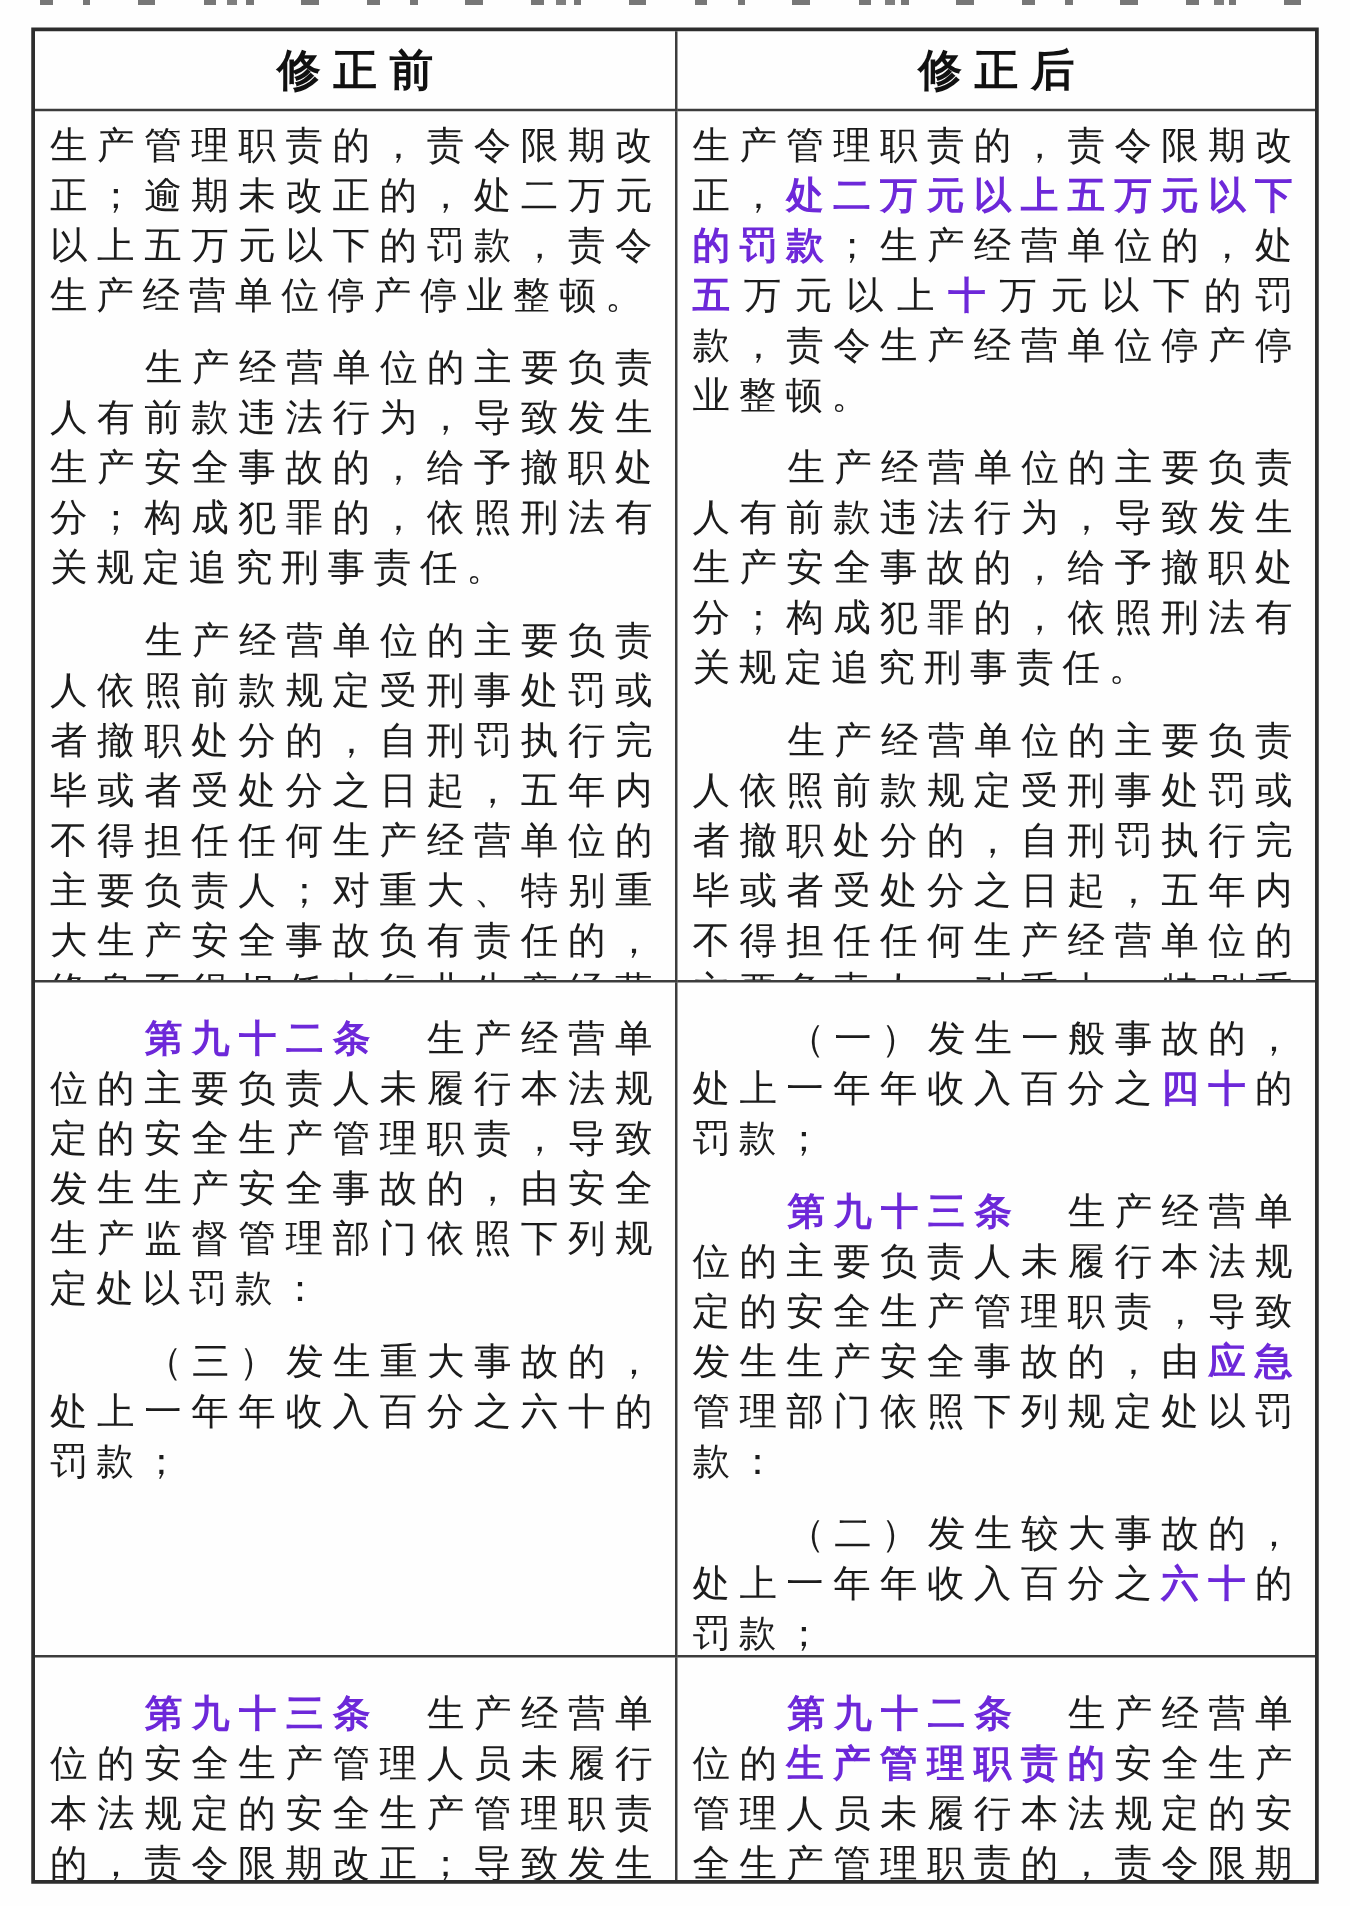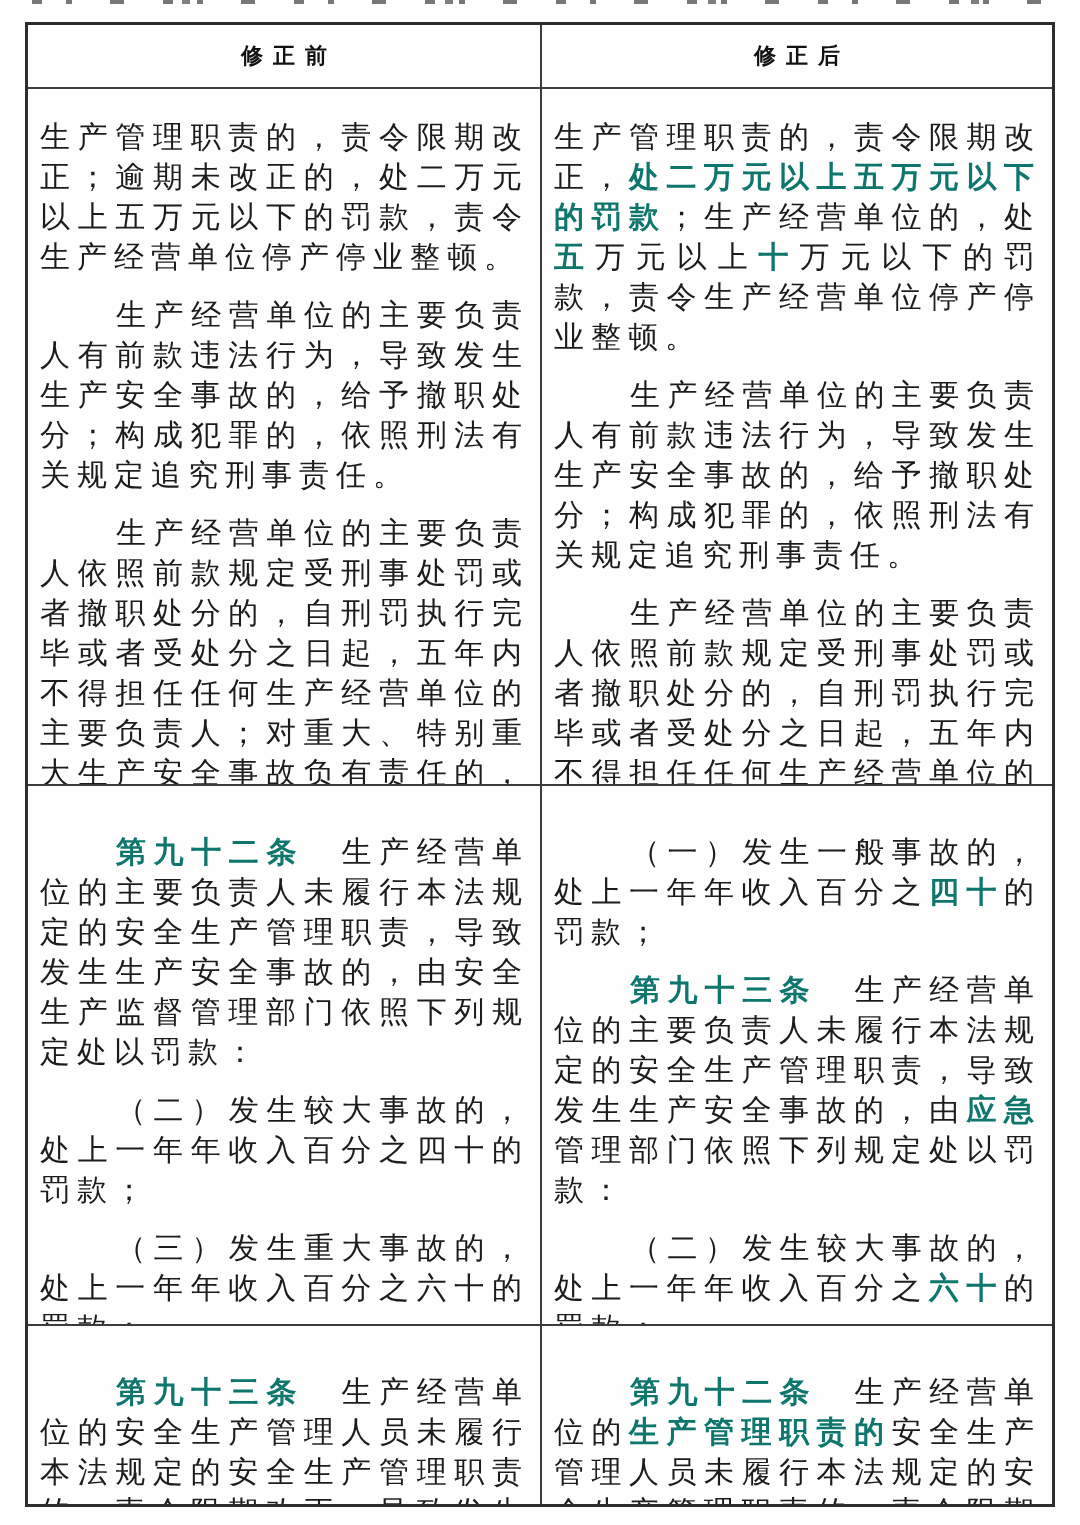--- a/index.html
+++ b/index.html
@@ -43,42 +43,42 @@
   }
   .th, .td { box-sizing: border-box; overflow: hidden; }
   .c-left { border-right: 2px solid #3c3c3c; }
   .rb { border-bottom: 2px solid #3c3c3c; }
   .th {
     display: flex;
     align-items: center;
     justify-content: center;
     font-family: "Liberation Sans", "DejaVu Sans", sans-serif;
     font-weight: 700;
-    font-size: 22px;
+    font-size: 35px;
     letter-spacing: 10px;
     color: #111;
   }
   .th span { padding-left: 10px; } 
   .td {
-    padding: 28px 11px 0 12px;
+    padding: 8px 11px 0 12px;
   }
   .para {
     margin: 0;
     font-size: 30px;
     line-height: 40px;
     letter-spacing: 7px;
     text-align: justify;
     text-justify: distribute;
     color: #1c1c1c;
   }
   .para.indent { text-indent: 76px; margin-top: 18px; }
   .seg-b {
     font-family: Liberation Serif, serif;
     font-weight: 700;
-    color: #0f766e;
+    color: #6d28d9;
   }
 </style>
 </head>
 <body>
 
 <div class="page">
   <div class="fragments"></div>
 
   <div class="doc-table">
     <div class="th c-left rb">
@@ -94,21 +94,20 @@
         <p class="para indent"><span class="seg">生产经营单位的主要负责人依照前款规定受刑事处罚或者撤职处分的，自刑罚执行完毕或者受处分之日起，五年内不得担任任何生产经营单位的主要负责人；对重大、特别重大生产安全事故负有责任的，终身不得担任本行业生产经营单位的主要负责人。</span></p>
       </div>
     <div class="td rb">
         <p class="para"><span class="seg">生产管理职责的，责令限期改正，</span><span class="seg seg-b">处二万元以上五万元以下的罚款</span><span class="seg">；生产经营单位的，处</span><span class="seg seg-b">五</span><span class="seg">万元以上</span><span class="seg seg-b">十</span><span class="seg">万元以下的罚款，责令生产经营单位停产停业整顿。</span></p>
         <p class="para indent"><span class="seg">生产经营单位的主要负责人有前款违法行为，导致发生生产安全事故的，给予撤职处分；构成犯罪的，依照刑法有关规定追究刑事责任。</span></p>
         <p class="para indent"><span class="seg">生产经营单位的主要负责人依照前款规定受刑事处罚或者撤职处分的，自刑罚执行完毕或者受处分之日起，五年内不得担任任何生产经营单位的主要负责人；对重大、特别重大生产安全事故负有责任的，终身不得担任本行业生产经营单位的主要负责人。</span></p>
       </div>
 
     <div class="td c-left rb">
         <p class="para indent"><span class="seg seg-b">第九十二条</span><span class="seg">　生产经营单位的主要负责人未履行本法规定的安全生产管理职责，导致发生生产安全事故的，由安全生产监督管理部门依照下列规定处以罚款：</span></p>
-        <p class="para indent"><span class="seg">（二）发生较大事故的，处上一年年收入百分之四十的罚款；</span></p>
         <p class="para indent"><span class="seg">（三）发生重大事故的，处上一年年收入百分之六十的罚款；</span></p>
       </div>
     <div class="td rb">
         <p class="para indent"><span class="seg">（一）发生一般事故的，处上一年年收入百分之</span><span class="seg seg-b">四十</span><span class="seg">的罚款；</span></p>
         <p class="para indent"><span class="seg seg-b">第九十三条</span><span class="seg">　生产经营单位的主要负责人未履行本法规定的安全生产管理职责，导致发生生产安全事故的，由</span><span class="seg seg-b">应急</span><span class="seg">管理部门依照下列规定处以罚款：</span></p>
         <p class="para indent"><span class="seg">（二）发生较大事故的，处上一年年收入百分之</span><span class="seg seg-b">六十</span><span class="seg">的罚款；</span></p>
         <p class="para indent"><span class="seg">（三）发生重大事故的，处上一年年收入百分之</span><span class="seg seg-b">八十</span><span class="seg">的罚款；</span></p>
       </div>
 
     <div class="td c-left">

